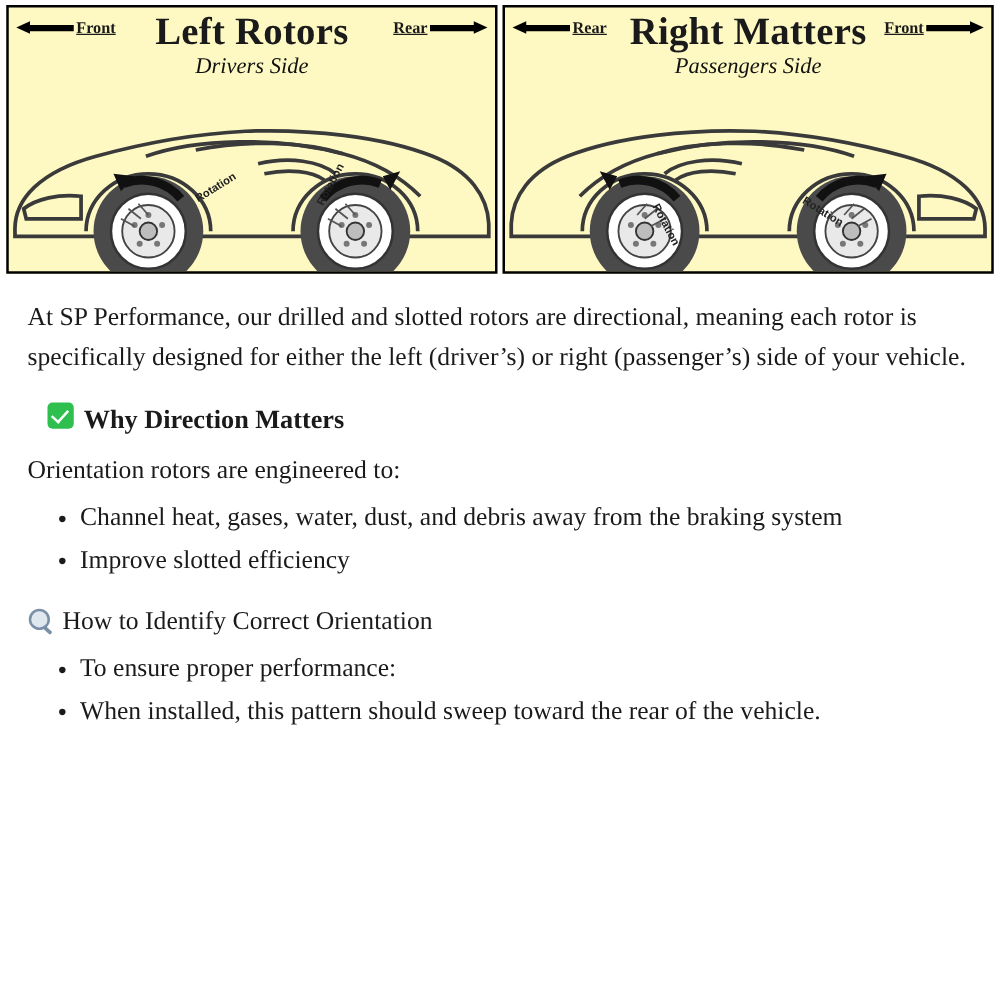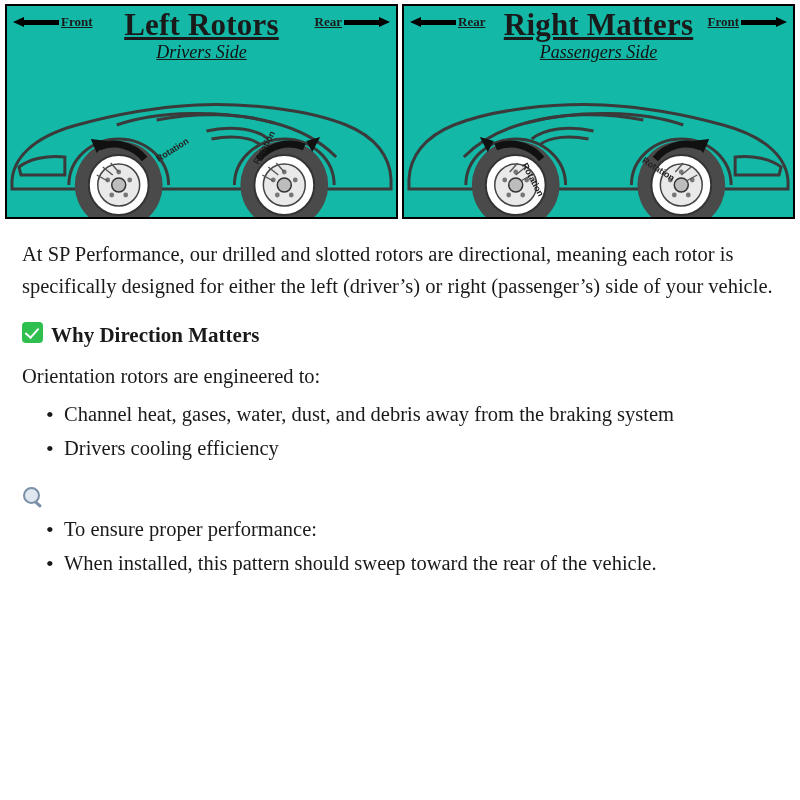--- a/index.html
+++ b/index.html
@@ -26,23 +26,22 @@
     width: 790px;
     margin: 4px auto 0 auto;
     display: flex;
     gap: 4px;
     height: 215px;
   }
   .panel {
     position: relative;
     flex: 1 1 50%;
     border: 2px solid #000;
-    background: #14b8a6;
+    background: #fef9c3;
     overflow: hidden;
-    text-decoration: underline;
   }
   .panel-title {
     text-align: center;
     font-family: "Liberation Serif", serif;
     font-weight: bold;
     font-size: 31px;
     letter-spacing: .2px;
     margin-top: 3px;
     line-height: 1.05;
   }
@@ -103,21 +102,21 @@
     padding: 12px 22px 0 22px;
     font-size: 20.5px;
     line-height: 1.55;
   }
   .para { margin: 10px 0 0 0; }
   .para.first { margin-top: 8px; }
   .heading {
     display: flex;
     align-items: flex-start;
     gap: 8px;
-    margin: 16px 0 0 0;
+    margin: 16px 0 0 16px;
     font-weight: bold;
     font-size: 21px;
   }
   .check-icon {
     display: inline-block;
     width: 21px; height: 21px;
     background: #2fbf4f;
     border-radius: 4px;
     position: relative;
     flex: 0 0 auto;
@@ -351,28 +350,29 @@
 
     <div class="heading">
       <span class="check-icon"></span>
       <span>Why Direction Matters</span>
     </div>
 
     <p class="para">Orientation rotors are engineered to:</p>
 
     <ul class="bullets">
       <li>Channel heat, gases, water, dust, and debris away from the braking system</li>
-      <li>Drivers cooling efficiency</li>
+      <li>Improve slotted efficiency</li>
     </ul>
 
     <div class="subhead">
       <span class="mag-icon">
         <span class="ring"></span>
           <span class="handle"></span>
       </span>
+      <span>How to Identify Correct Orientation</span>
     </div>
 
     <ul class="bullets tight">
       <li>To ensure proper performance:</li>
       <li>When installed, this pattern should sweep toward the rear of the vehicle.</li>
     </ul>
 
   </div>
 </div>
 

